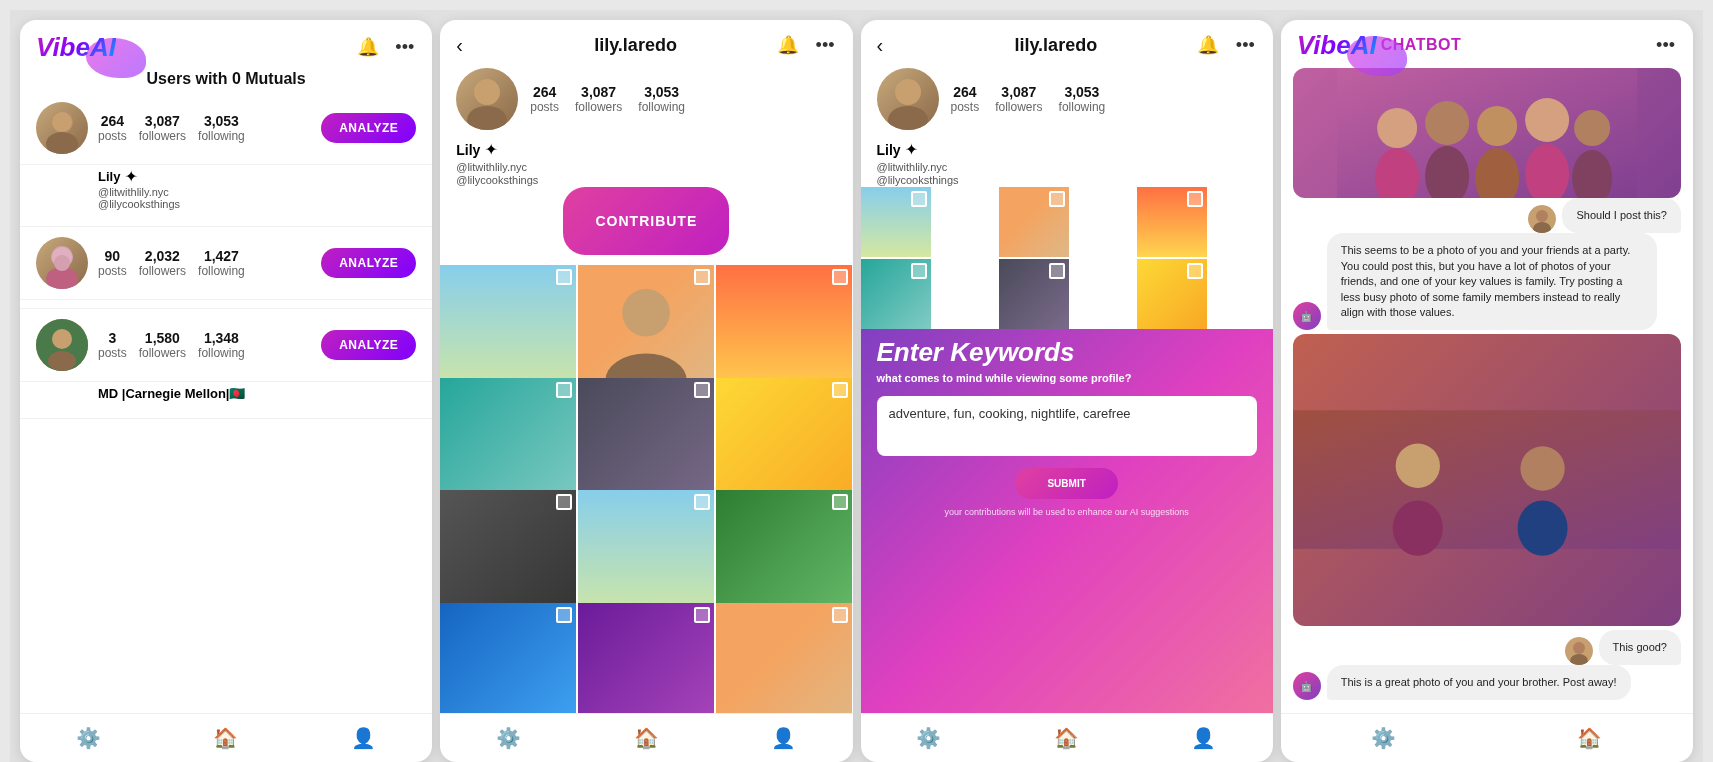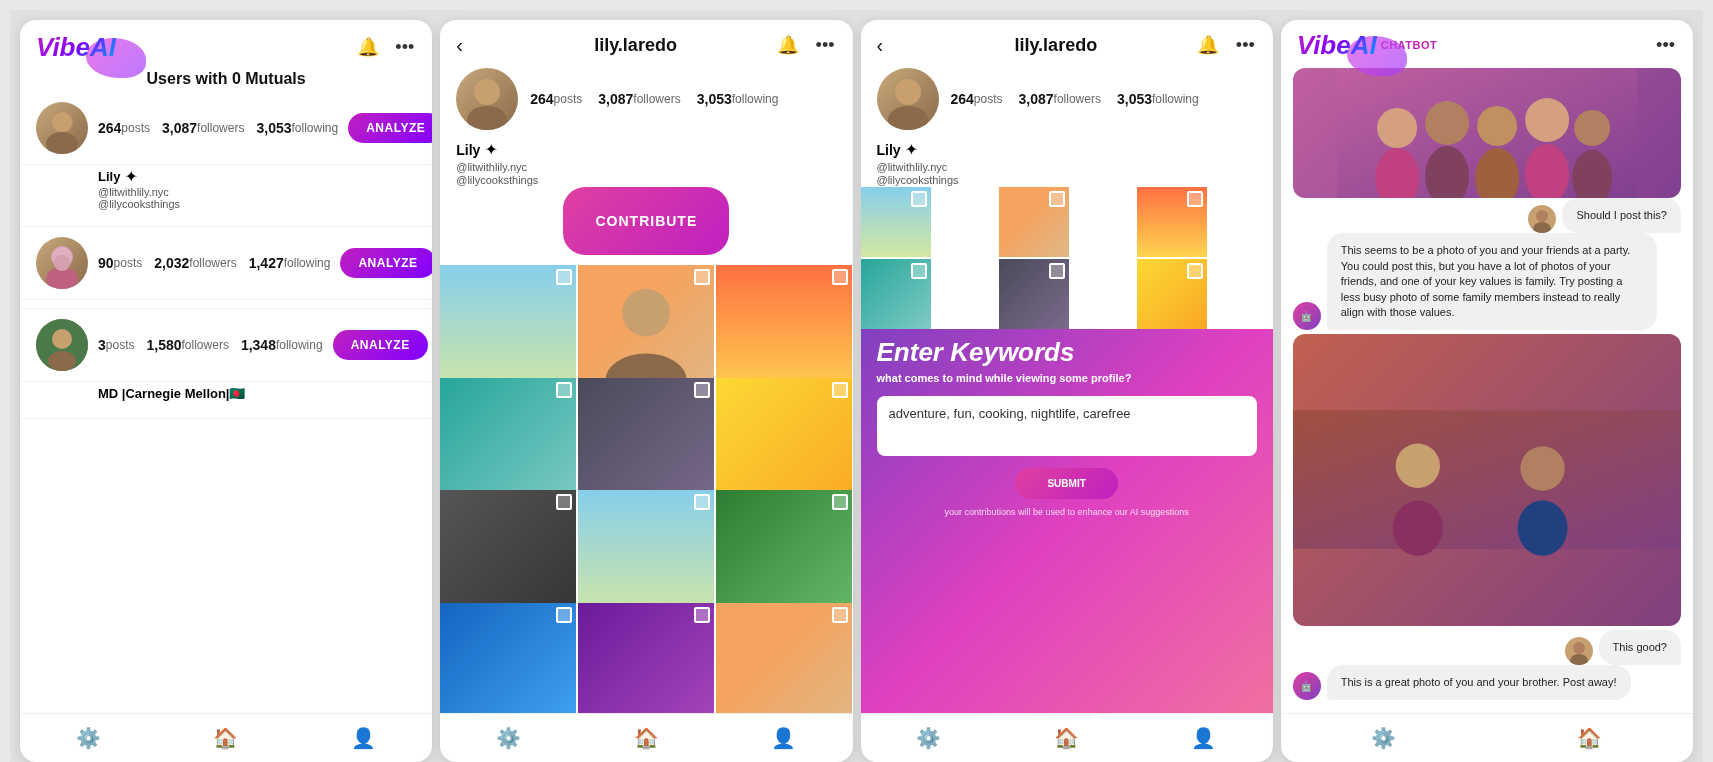--- a/index.html
+++ b/index.html
@@ -111,21 +111,21 @@
       justify-content: center;
       font-size: 20px;
     }
     .user-stats {
       display: flex;
       gap: 12px;
       flex: 1;
     }
     .stat-block {
       display: flex;
-      flex-direction: row;
+      flex-direction: column;
       align-items: center;
     }
     .stat-num {
       font-size: 14px;
       font-weight: 700;
       color: #111;
     }
     .stat-label {
       font-size: 12px;
       color: #666;
@@ -303,21 +303,21 @@
     }
 
     
     .s4-header {
       display: flex;
       align-items: center;
       justify-content: space-between;
       padding: 12px 16px 0;
     }
     .chatbot-label {
-      font-size: 11px;
+      font-size: 16px;
       font-weight: 700;
       color: #c020c0;
       letter-spacing: 0.5px;
     }
     .chat-area {
       flex: 1;
       overflow-y: auto;
       padding: 10px 12px;
       display: flex;
       flex-direction: column;

